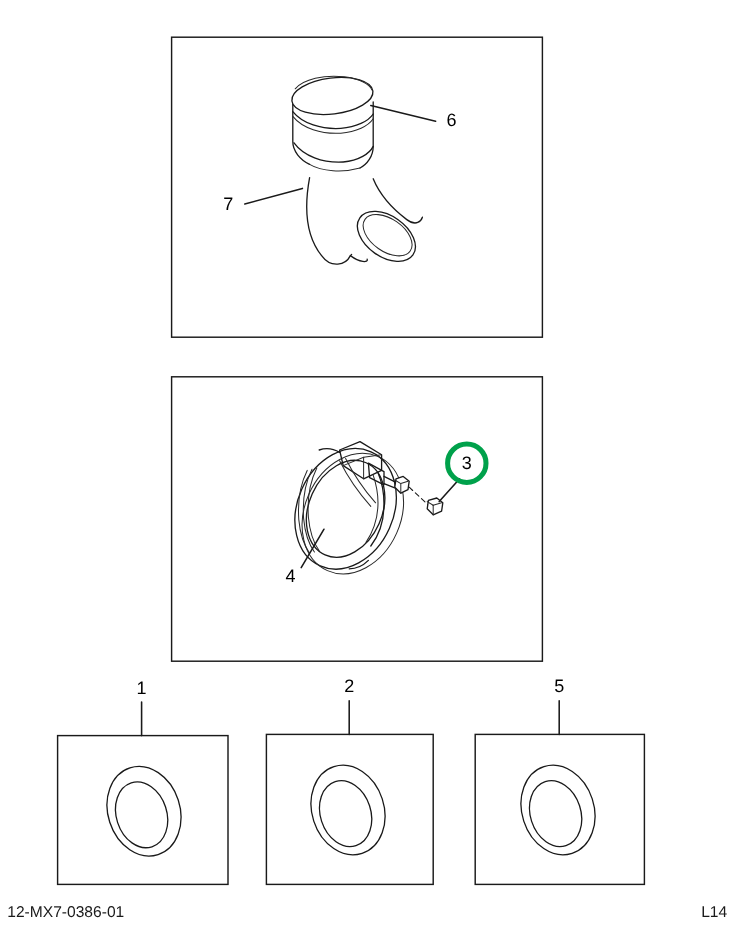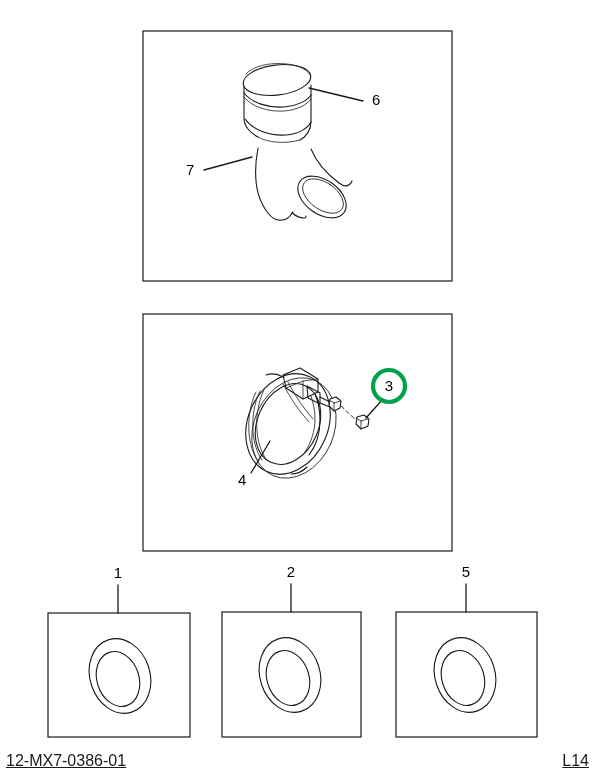--- a/index.html
+++ b/index.html
@@ -75,31 +75,30 @@
     font-size: 15px;
     fill: #000000;
   }
   .highlight-ring {
     fill: none;
     stroke-width: 4.2;
   }
   .footer-text {
     position: absolute;
     font-family: "Liberation Sans", sans-serif;
-    font-size: 16px;
+    font-size: 13px;
     color: #1a1a1a;
     white-space: nowrap;
-    text-decoration: underline;
   }
   #footer-left {
     left: 6px;
     top: 752px;
   }
   #footer-right {
-    right: 21px;
+    right: 4px;
     top: 752px;
   }
 </style>
 </head>
 <body>
 
 <div id="page">
 
   <svg id="diagram" viewBox="0 0 610 777" xmlns="http://www.w3.org/2000/svg">
 

